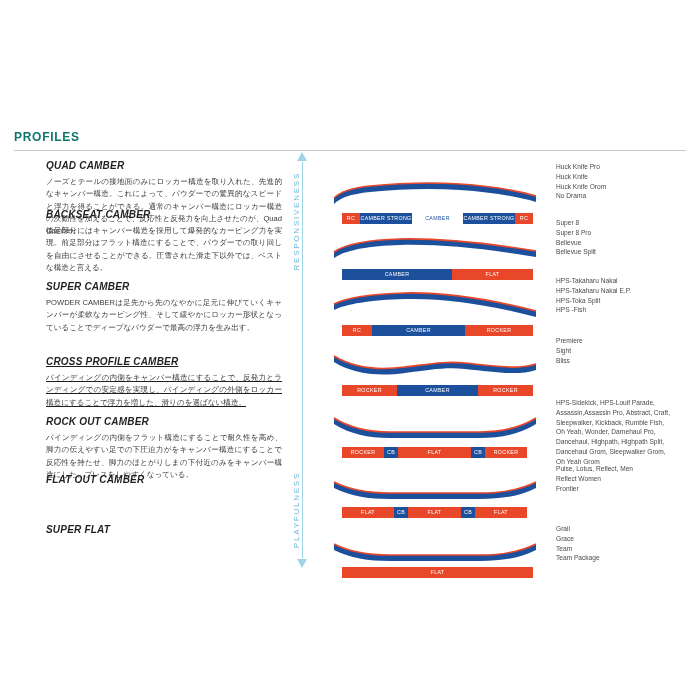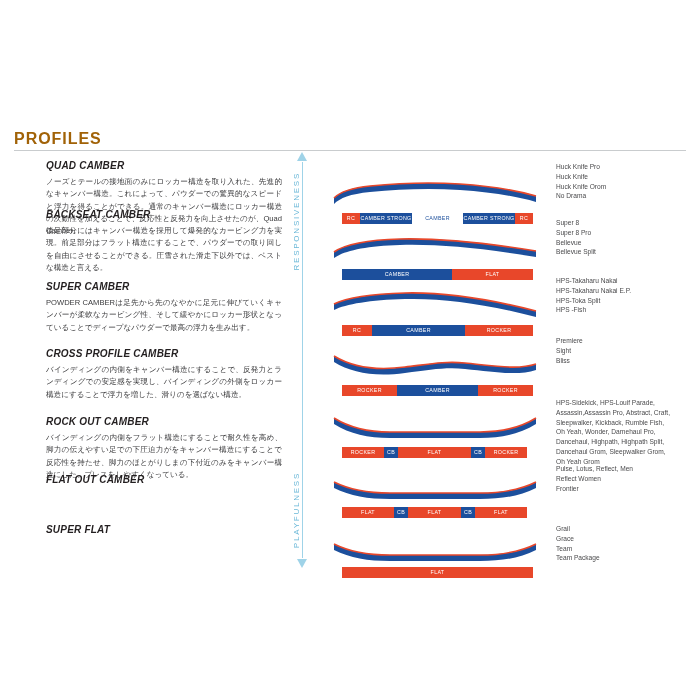--- a/index.html
+++ b/index.html
@@ -7,21 +7,21 @@
     width:700px;height:700px;
     background:#ffffff;
     font-family:"Liberation Sans", sans-serif;
     color:#231f20;
     overflow:hidden;
   }
   .page{position:relative;width:700px;height:700px;}
 
   .title{
     position:absolute;left:14px;top:130px;
-    font-size:16px;font-weight:bold;letter-spacing:.06em;color:#a16207;
+    font-size:12px;font-weight:bold;letter-spacing:.06em;color:#0f766e;
   }
   .title-rule{
     position:absolute;left:14px;top:150px;width:672px;height:1px;background:#c9ccce;
   }
 
   
   .axis{
     position:absolute;left:296px;top:150px;width:14px;height:420px;
   }
   .axis .line{
@@ -151,21 +151,21 @@
       <div class="seg red" style="width:68px">ROCKER</div>
     </div>
   </div>
   <div class="models" style="top:276px;">
     <div>HPS-Takaharu Nakai</div>
     <div>HPS-Takaharu Nakai E.P.</div>
     <div>HPS-Toka Split</div>
     <div>HPS -Fish</div>
   </div>
 
-  <div class="row" style="top:348px;">
+  <div class="row" style="top:356px;text-decoration:underline;">
     <h3>CROSS PROFILE CAMBER</h3>
     <p>バインディングの内側をキャンバー構造にすることで、反発力とランディングでの安定感を実現し、バインディングの外側をロッカー構造にすることで浮力を増した、滑りのを選ばない構造。</p>
   </div>
   <div class="diagram" style="top:334px;">
     <svg width="215" height="50" viewBox="0 0 215 50">
       <path d="M4,22 C22,33 45,37 75,33 C100,30 115,27 135,29 C165,32 188,36 206,30 L206,36 C188,42 165,38 135,35 C115,33 100,36 75,39 C45,43 22,39 4,28 Z" fill="#1c4f9c"></path>
       <path d="M4,22 C22,33 45,37 75,33 C100,30 115,27 135,29 C165,32 188,36 206,30" fill="none" stroke="#e8472a" stroke-width="1.6"></path>
     </svg>
     <div class="segbar">
       <div class="seg red" style="width:55px">ROCKER</div>

